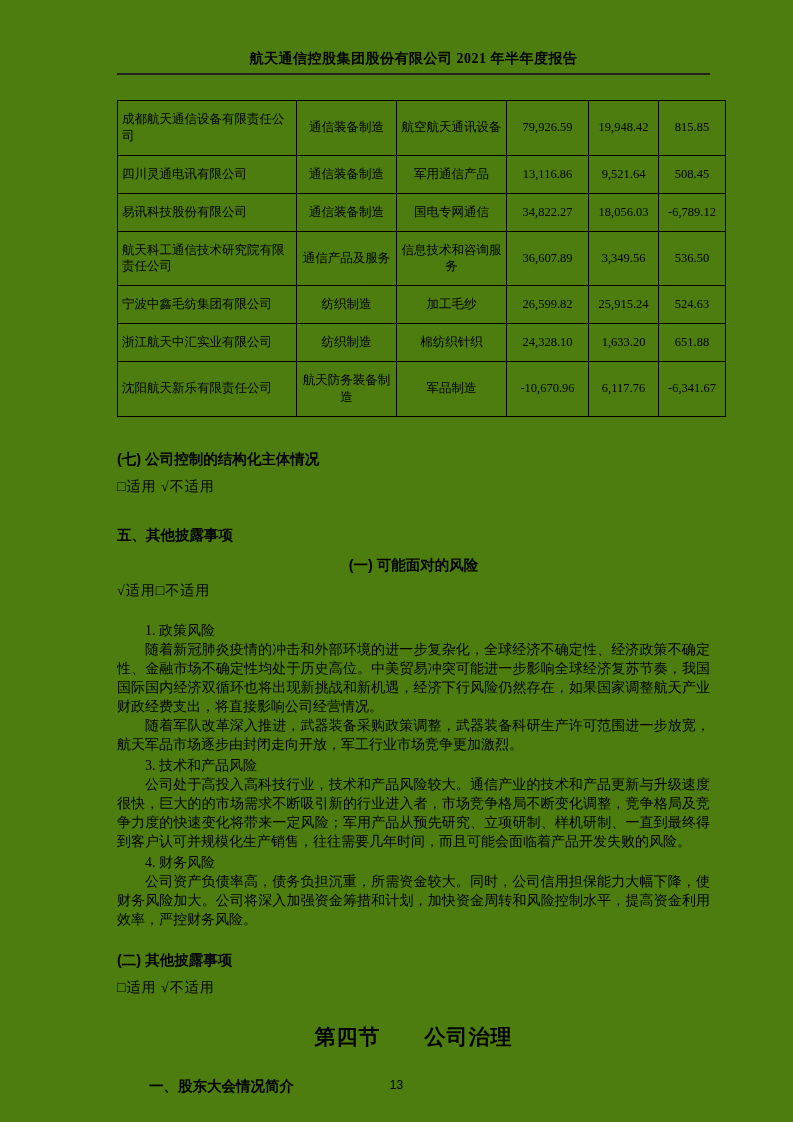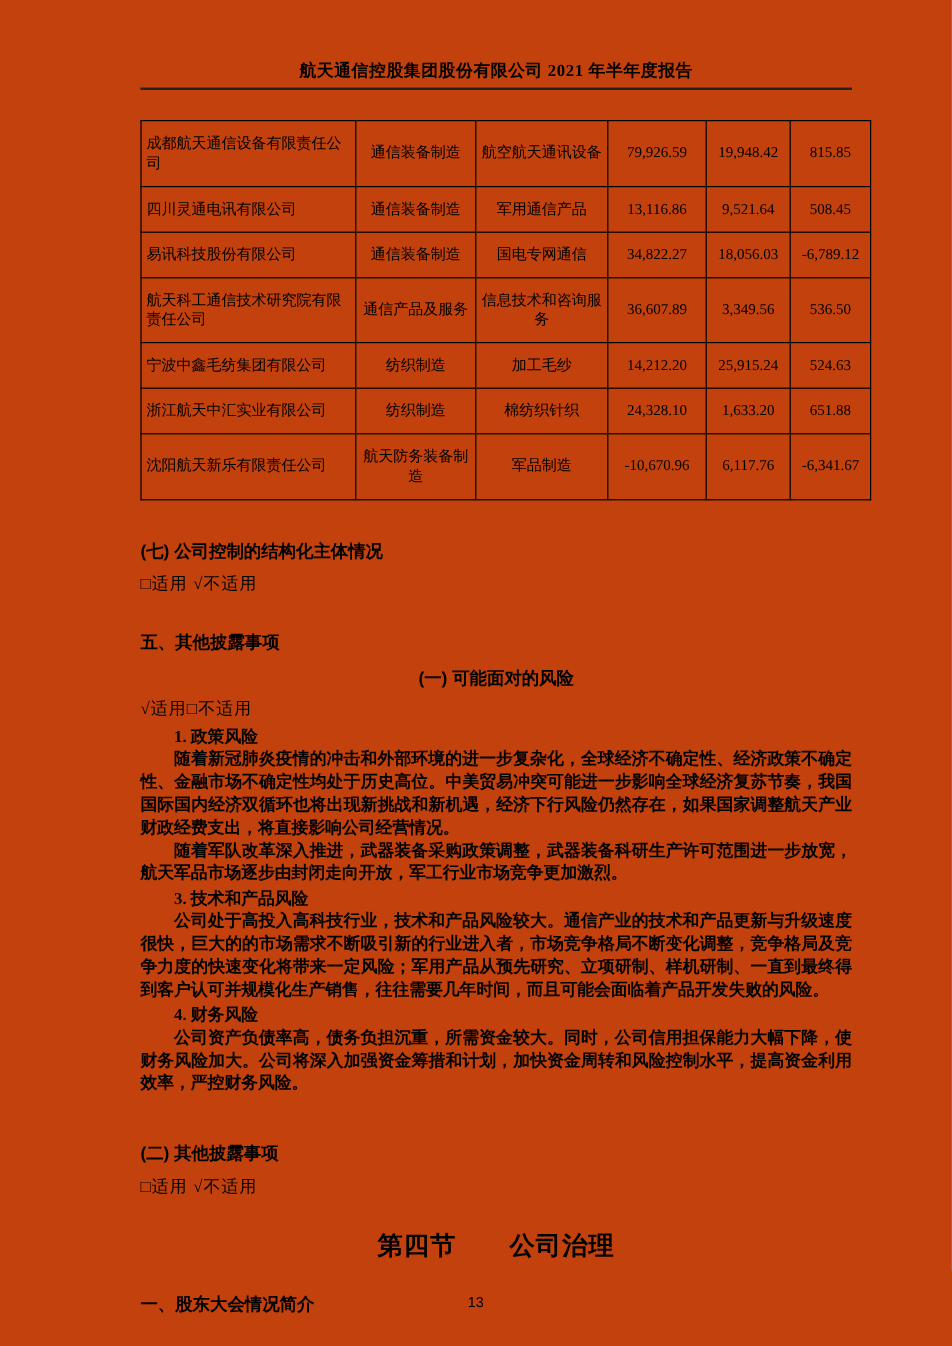--- a/index.html
+++ b/index.html
@@ -1,20 +1,20 @@
 <!DOCTYPE html>
 <html><head>
 <meta charset="utf-8">
 <style>
   html,body { margin:0; padding:0; background:#888; }
   .page {
     position:relative;
     width:793px; height:1122px;
     margin:0 auto;
-    background:#c2410c;
+    background:#4d7c0f;
     box-sizing:border-box;
     padding:50px 83px 0 117px;
     font-family:"Liberation Serif", serif;
     color:#000;
     overflow:hidden;
   }
   
   .doc-header {
     text-align:center;
     font-size:14px;
@@ -46,34 +46,34 @@
     font-family:"Liberation Sans", sans-serif;
     font-weight:bold;
     font-size:14.5px;
   }
   .sec7 { margin-top:33px; }
   .applicability { margin-top:9px; font-size:14px; letter-spacing:1px; }
   .sec5 { margin-top:30px; }
   .sub1 { margin-top:11px;text-align:center; }
   .sub1-applicability { margin-top:7px; }
   
-  .risks { margin-top:5px; font-size:14px; line-height:19px;font-weight:bold; }
+  .risks { margin-top:21px; font-size:14px; line-height:19px; }
   .risk-heading { text-indent:2em; margin-top:2px; }
   .risk-body { text-indent:2em; text-align:justify; }
-  .sub2 { margin-top:39px; }
+  .sub2 { margin-top:22px; }
   
   .chapter {
     margin-top:26px;
     text-align:center;
     font-family:"Liberation Sans", sans-serif;
     font-weight:bold;
     font-size:21px;
     letter-spacing:1px;
   }
-  .sec-gov { margin-top:26px; }
+  .sec-gov { margin-top:26px;margin-left:32px; }
   
   .page-footer {
     position:absolute;
     left:0; bottom:30px;
     width:793px;
     text-align:center;
     font-family:"Liberation Sans", sans-serif;
     font-size:12px;
   }
 </style>
@@ -115,21 +115,21 @@
         <td class="c2">通信产品及服务</td>
         <td class="c3">信息技术和咨询服务</td>
         <td class="c4">36,607.89</td>
         <td class="c5">3,349.56</td>
         <td class="c6">536.50</td>
       </tr>
       <tr>
         <td class="name c1">宁波中鑫毛纺集团有限公司</td>
         <td class="c2">纺织制造</td>
         <td class="c3">加工毛纱</td>
-        <td class="c4">14,212.20</td>
+        <td class="c4">26,599.82</td>
         <td class="c5">25,915.24</td>
         <td class="c6">524.63</td>
       </tr>
       <tr>
         <td class="name c1">浙江航天中汇实业有限公司</td>
         <td class="c2">纺织制造</td>
         <td class="c3">棉纺织针织</td>
         <td class="c4">24,328.10</td>
         <td class="c5">1,633.20</td>
         <td class="c6">651.88</td>

